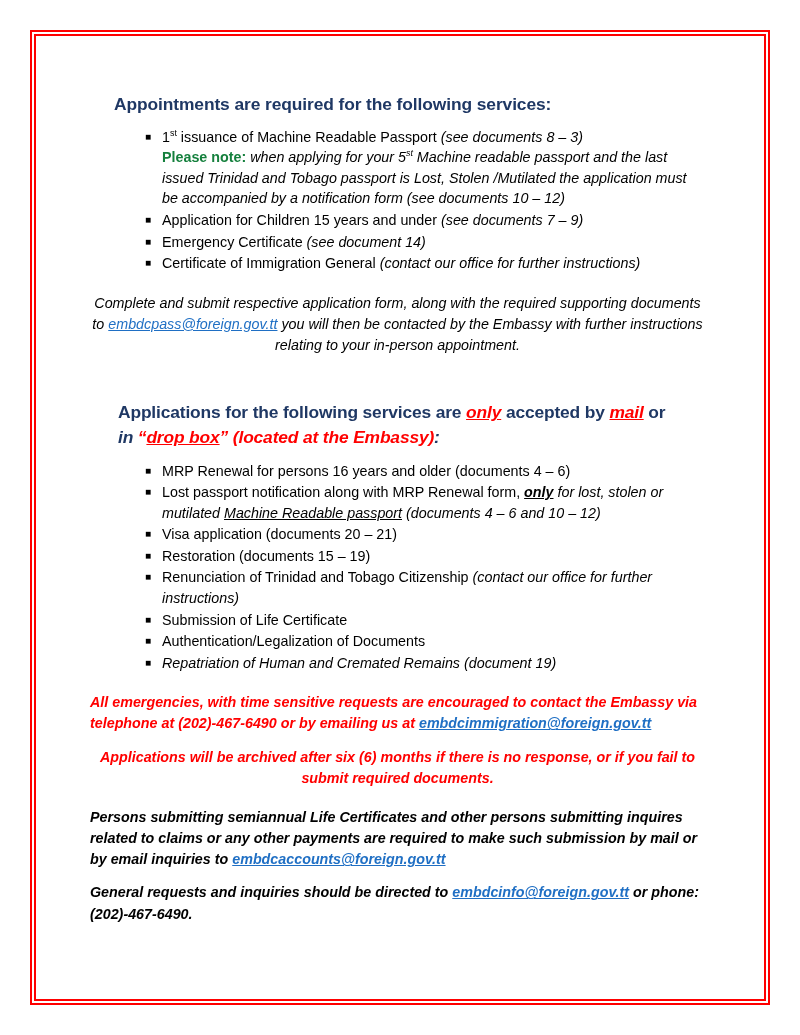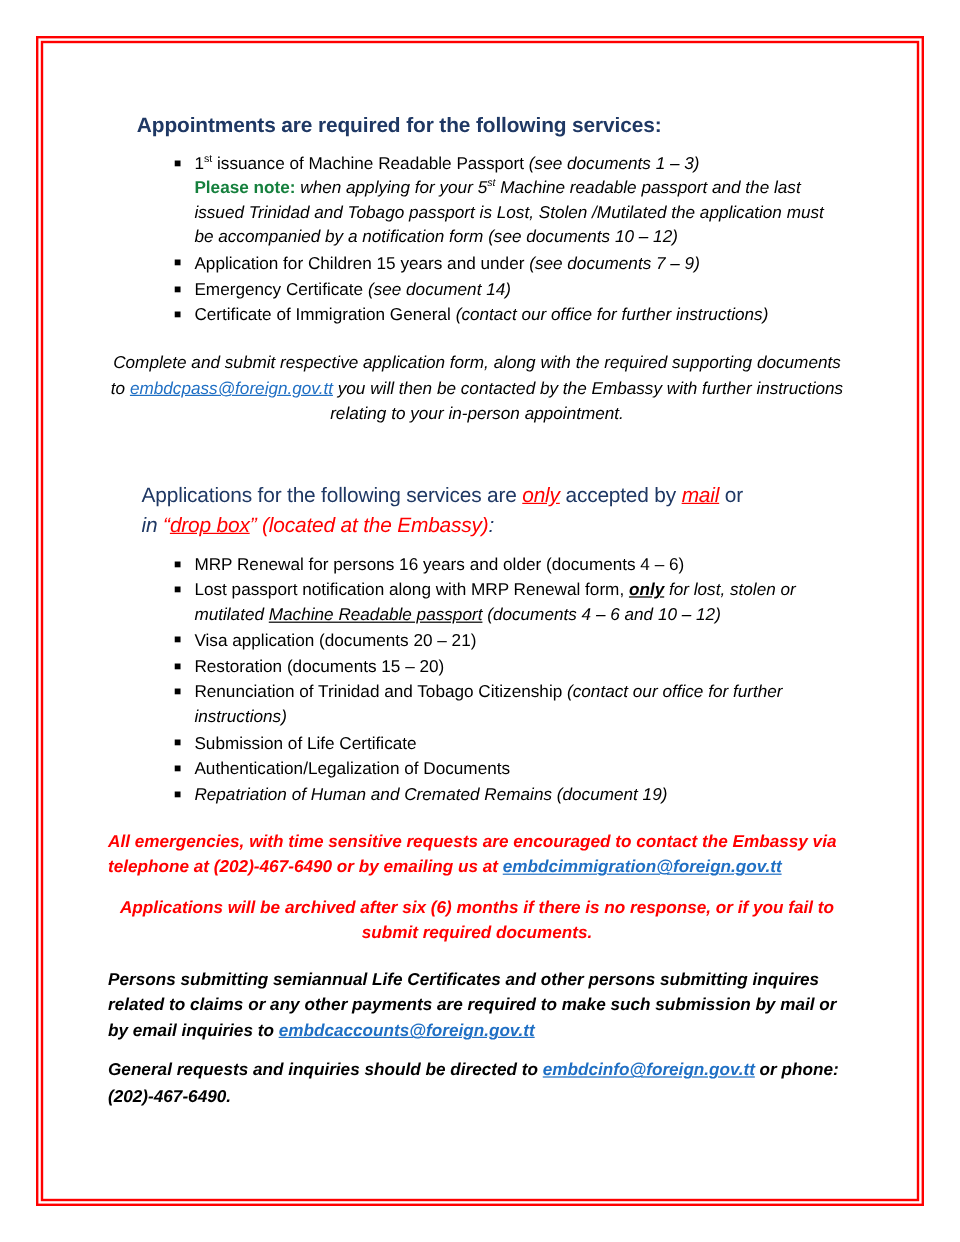--- a/index.html
+++ b/index.html
@@ -49,21 +49,21 @@
   .h-main {
     color: #1F3864;
     font-weight: bold;
     font-size: 17.4px;
     margin: 0 0 11px 24px;
     line-height: 1.3;
     letter-spacing: -0.1px;
   }
   .h-main2 {
     color: #1F3864;
-    font-weight: normal;
+    font-weight: bold;
     font-size: 17.4px;
     margin: 0 0 11px 28px;
     line-height: 1.42;
     letter-spacing: -0.15px;
   }
 
   ul.bullets {
     list-style: none;
     margin: 0 0 0 0;
     padding: 0;
@@ -136,21 +136,21 @@
 <div id="page-border-inner"></div>
 
 <div id="content">
 
   <div class="h-main">Appointments are required for the following services:</div>
 
   <ul class="bullets">
 
     <li>
       <span class="bullet-mark">■</span>
-      <span><span>1</span><sup>st</sup><span> issuance of Machine Readable Passport </span><i>(see documents 1 – 3)</i></span>
+      <span><span>1</span><sup>st</sup><span> issuance of Machine Readable Passport </span><i>(see documents 8 – 3)</i></span>
       <div><span class="red-b">Please note:</span><i><span> when applying for your 5</span><sup>st</sup><span> Machine readable passport and the last issued Trinidad and Tobago passport is Lost, Stolen /Mutilated the application must be accompanied by a notification form (see documents 10 – 12)</span></i></div>
     </li>
 
     <li>
       <span class="bullet-mark">■</span>
       <span>Application for Children 15 years and under </span><i>(see documents 7 – 9)</i>
     </li>
 
     <li>
       <span class="bullet-mark">■</span>
@@ -185,21 +185,21 @@
       <span><span>Lost passport notification along with MRP Renewal form, </span><i class="u bd">only</i><i> for lost, stolen or mutilated </i><i class="u">Machine Readable passport</i><i> (documents 4 – 6 and 10 – 12)</i></span>
     </li>
 
     <li>
       <span class="bullet-mark">■</span>
       <span>Visa application  (documents 20 – 21)</span>
     </li>
 
     <li>
       <span class="bullet-mark">■</span>
-      <span>Restoration (documents 15 – 20)</span>
+      <span>Restoration (documents 15 – 19)</span>
     </li>
 
     <li>
       <span class="bullet-mark">■</span>
       <span>Renunciation of Trinidad and Tobago Citizenship </span><i>(contact our office for further instructions)</i>
     </li>
 
     <li>
       <span class="bullet-mark">■</span>
       <span>Submission of Life Certificate</span>

